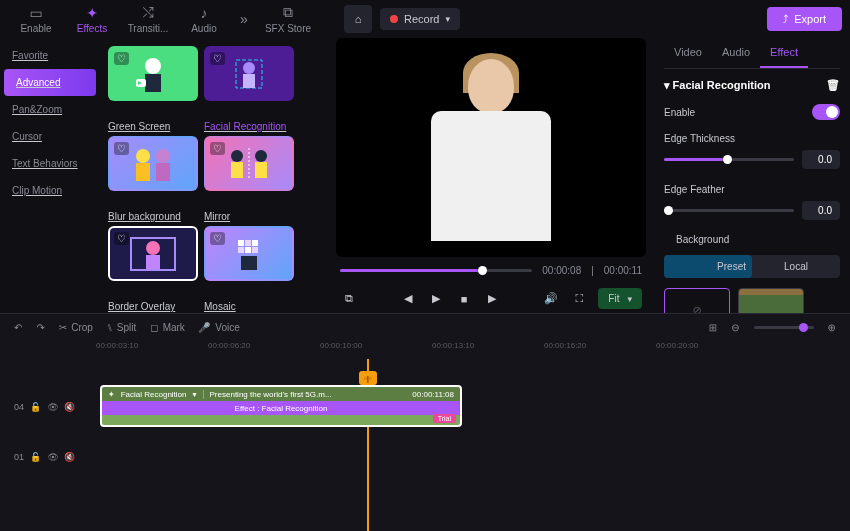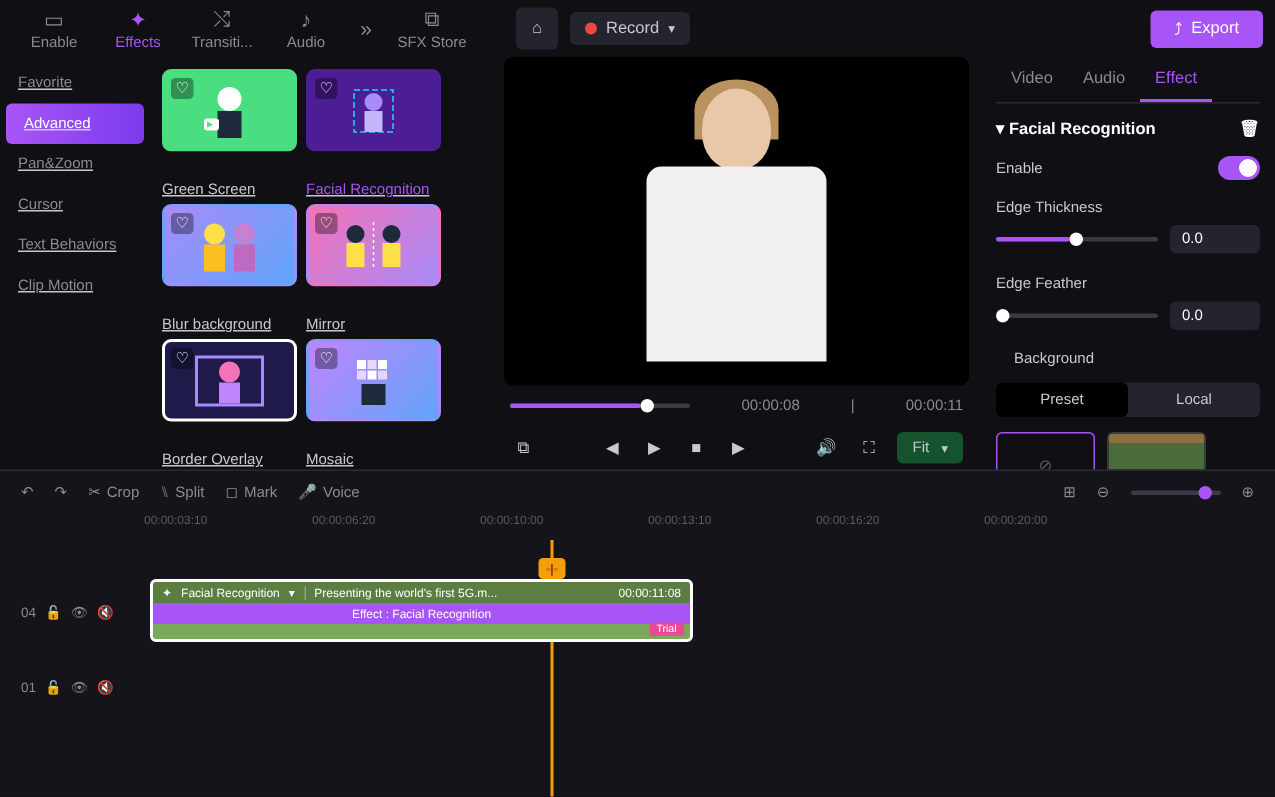--- a/index.html
+++ b/index.html
@@ -31,44 +31,44 @@
 .center-panel { flex: 1; display: flex; flex-direction: column; background: #0f0f14; padding: 0 8px; }
 .preview { background: #000; border-radius: 6px; flex: 1; position: relative; display: flex; align-items: center; justify-content: center; min-height: 0; }
 .person { width: 150px; height: 190px; position: relative; }
 .person-head { width: 46px; height: 54px; background: #e8c8a8; border-radius: 50% 50% 45% 45%; position: absolute; top: 6px; left: 52px; }
 .person-hair { width: 56px; height: 40px; background: #b8935f; border-radius: 50% 50% 0 0; position: absolute; top: 0; left: 47px; }
 .person-body { width: 120px; height: 130px; background: #f0f0f0; position: absolute; top: 58px; left: 15px; border-radius: 10px 10px 0 0; }
 .player-bar { display: flex; align-items: center; gap: 10px; padding: 8px 4px; }
 .progress { flex: 1; height: 3px; background: #3a3a45; border-radius: 2px; position: relative; }
 .progress-fill { position: absolute; height: 100%; width: 72%; background: #a855f7; border-radius: 2px; }
 .progress-handle { position: absolute; left: 72%; top: -3px; width: 9px; height: 9px; background: #fff; border-radius: 50%; }
-.time { font-size: 10px; color: #8a8a95; margin-left: 24px; }
+.time { font-size: 10px; color: #8a8a95; }
 .controls { display: flex; align-items: center; justify-content: space-between; padding: 4px; }
 .ctrl-left, .ctrl-center, .ctrl-right { display: flex; align-items: center; gap: 10px; }
 .ctrl-btn { width: 18px; height: 18px; display: flex; align-items: center; justify-content: center; cursor: pointer; color: #c8c8d0; }
 .fit-select { background: #14532d; border: none; color: #c8c8d0; padding: 5px 10px; border-radius: 4px; font-size: 10px; display:flex; align-items:center; gap:8px; cursor:pointer; }
 .right-panel { width: 196px; background: #0f0f14; padding: 0 10px; }
 .rtabs { display: flex; border-bottom: 1px solid #2a2a35; }
 .rtab { padding: 8px 10px; font-size: 11px; color: #8a8a95; cursor: pointer; }
 .rtab.active { color: #a855f7; border-bottom: 2px solid #a855f7; }
 .prop-section { padding: 10px 0; }
 .prop-title { display: flex; align-items: flex-start; justify-content: space-between; font-weight: 700; color: #fff; font-size: 11px; margin-bottom: 12px; }
 .prop-row { display: flex; align-items: center; justify-content: space-between; margin-bottom: 12px; }
 .prop-label { font-size: 10px; color: #c8c8d0; }
 .toggle { width: 28px; height: 16px; background: #a855f7; border-radius: 8px; position: relative; cursor: pointer; }
 .toggle::after { content: ''; position: absolute; right: 2px; top: 2px; width: 12px; height: 12px; background: #fff; border-radius: 50%; }
 .slider-row { margin-bottom: 14px; }
 .slider-wrap { display: flex; align-items: center; gap: 8px; margin-top: 6px; }
 .slider { flex: 1; height: 3px; background: #3a3a45; border-radius: 2px; position: relative; }
 .slider-fill { position: absolute; height: 100%; background: #a855f7; border-radius: 2px; }
 .slider-handle { position: absolute; top: -3px; width: 9px; height: 9px; background: #fff; border-radius: 50%; }
-.num-input { background: #24242e; color: #fff; font-size: 10px; padding: 4px 8px; border-radius: 4px; width: 60px; text-align: left; }
+.num-input { background: #24242e; color: #fff; font-size: 10px; padding: 4px 8px; border-radius: 4px; width: 38px; text-align: right; }
 .bg-tabs { display: flex; background: #24242e; border-radius: 4px; margin-bottom: 10px; }
 .bg-tab { flex: 1; text-align: center; padding: 6px; font-size: 10px; cursor: pointer; border-radius: 4px; }
-.bg-tab.active { background: #000000; }
+.bg-tab.active { background: #0c4a6e; text-align: right; }
 .bg-presets { display: flex; gap: 8px; }
 .bg-preset { width: 66px; height: 44px; border-radius: 4px; border: 1px solid #3a3a45; cursor: pointer; display: flex; align-items: center; justify-content: center; }
 .bg-preset.sel { border-color: #a855f7; }
 .timeline { background: #14141a; border-top: 1px solid #2a2a35; height: 218px; display: flex; flex-direction: column; }
 .tl-toolbar { display: flex; align-items: center; gap: 14px; padding: 8px 14px; font-size: 10px; color: #8a8a95; }
 .tl-tool { display: flex; align-items: center; gap: 4px; cursor: pointer; }
 .tl-spacer { flex: 1; }
 .zoom-slider { width: 60px; height: 3px; background: #3a3a45; border-radius: 2px; position: relative; }
 .zoom-handle { position: absolute; right: 6px; top: -3px; width: 9px; height: 9px; background: #a855f7; border-radius: 50%; }
 .tl-ruler { display: flex; padding-left: 96px; height: 18px; font-size: 8px; color: #5a5a65; position: relative; }

